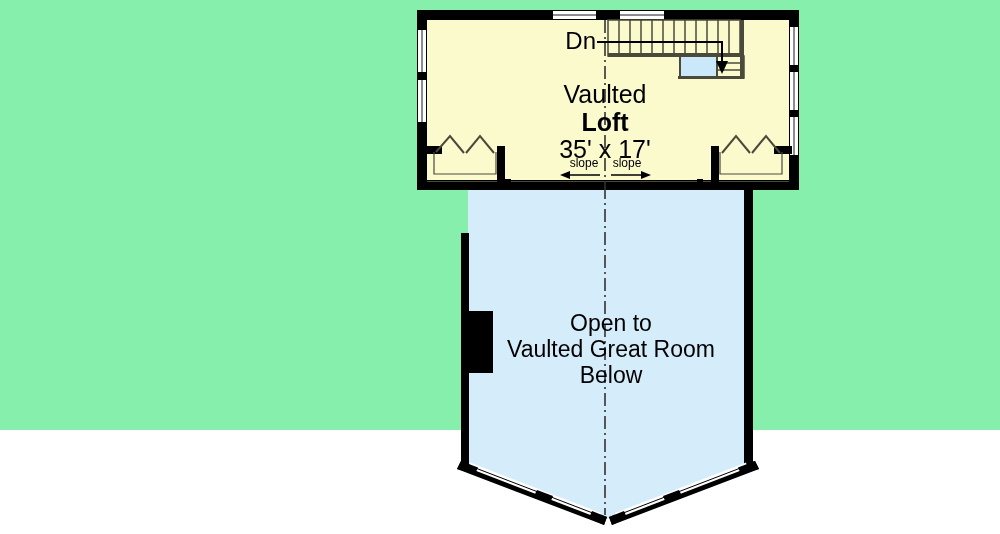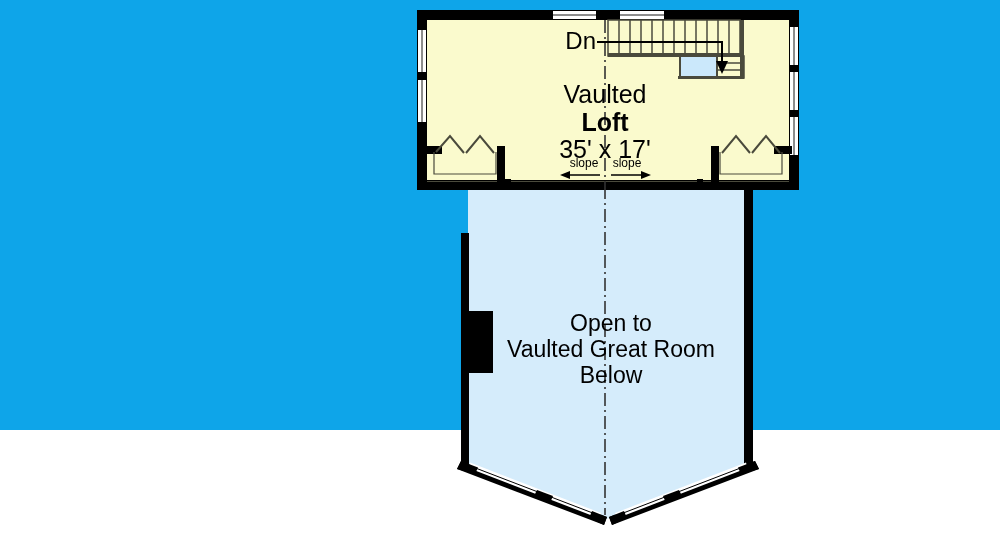--- a/index.html
+++ b/index.html
@@ -10,21 +10,21 @@
   body {
     width: 1000px;
     height: 534px;
     font-family: "Liberation Sans", sans-serif;
     overflow: hidden;
   }
   #plan-root {
     position: relative;
     width: 1000px;
     height: 430px;
-    background: #0ea5e9;
+    background: #86efac;
   }
   #plan-svg {
     position: absolute;
     top: 0;
     left: 0;
     width: 1000px;
     height: 534px;
     display: block;
   }
   .plan-text {

